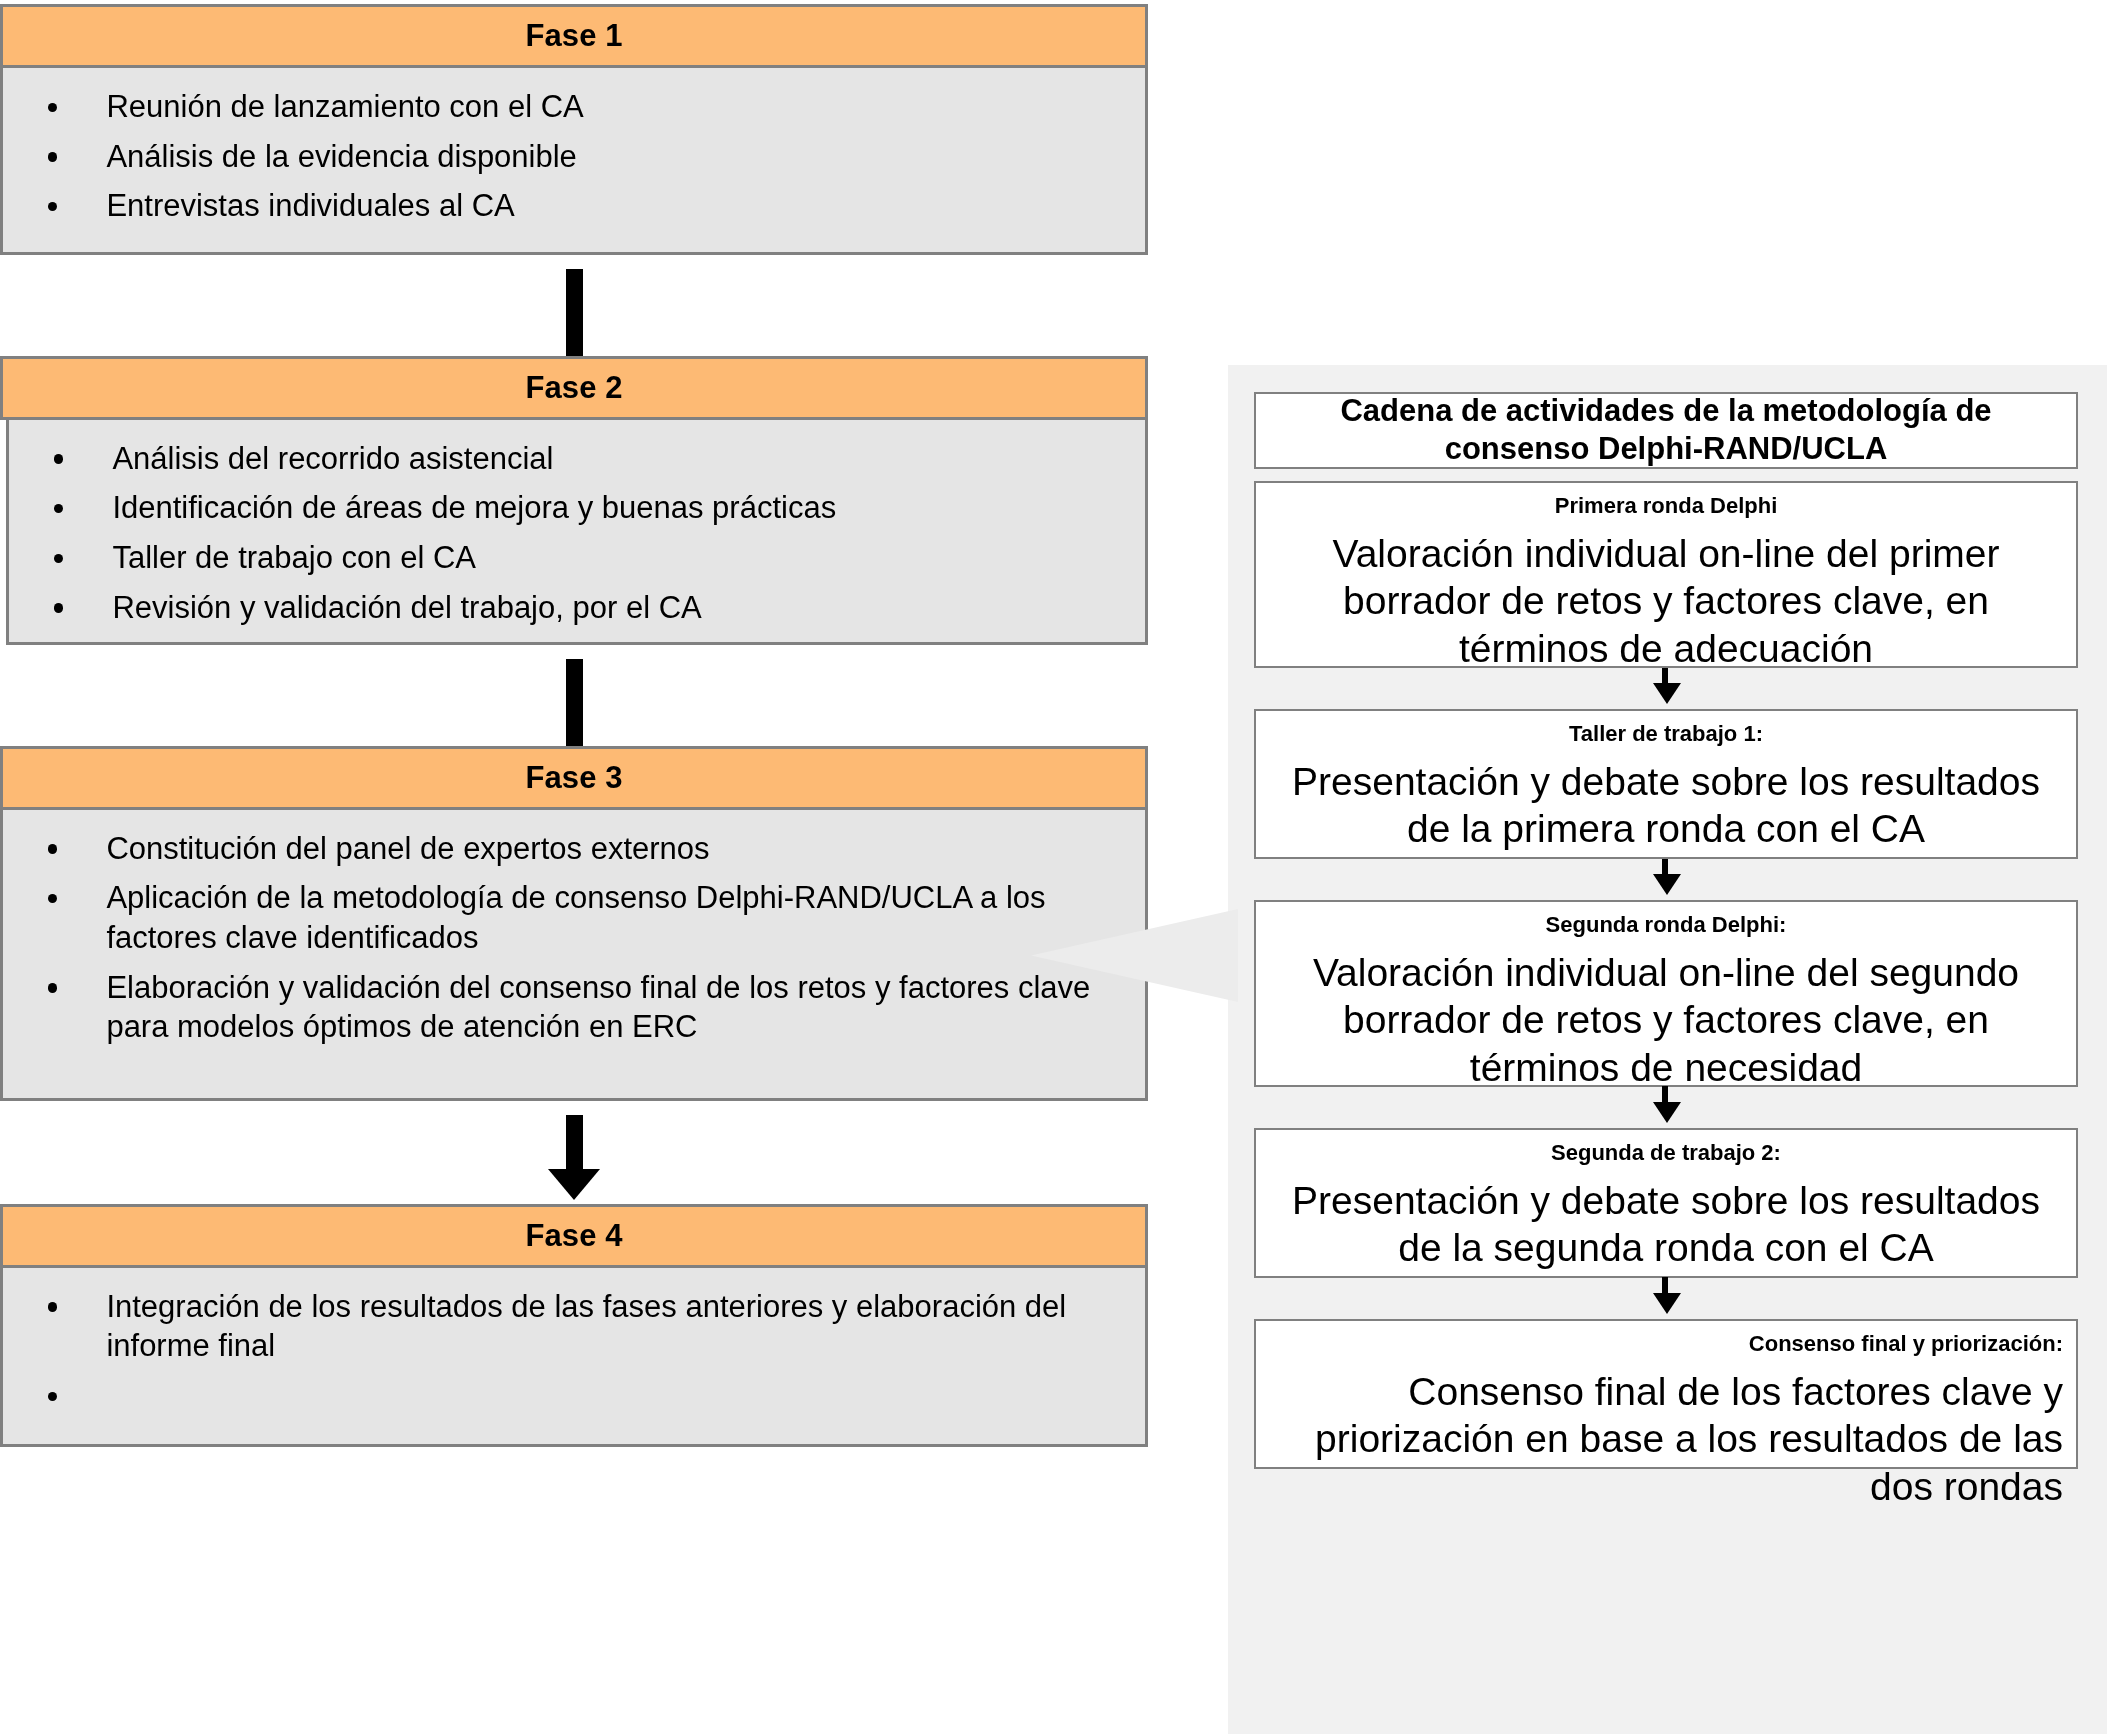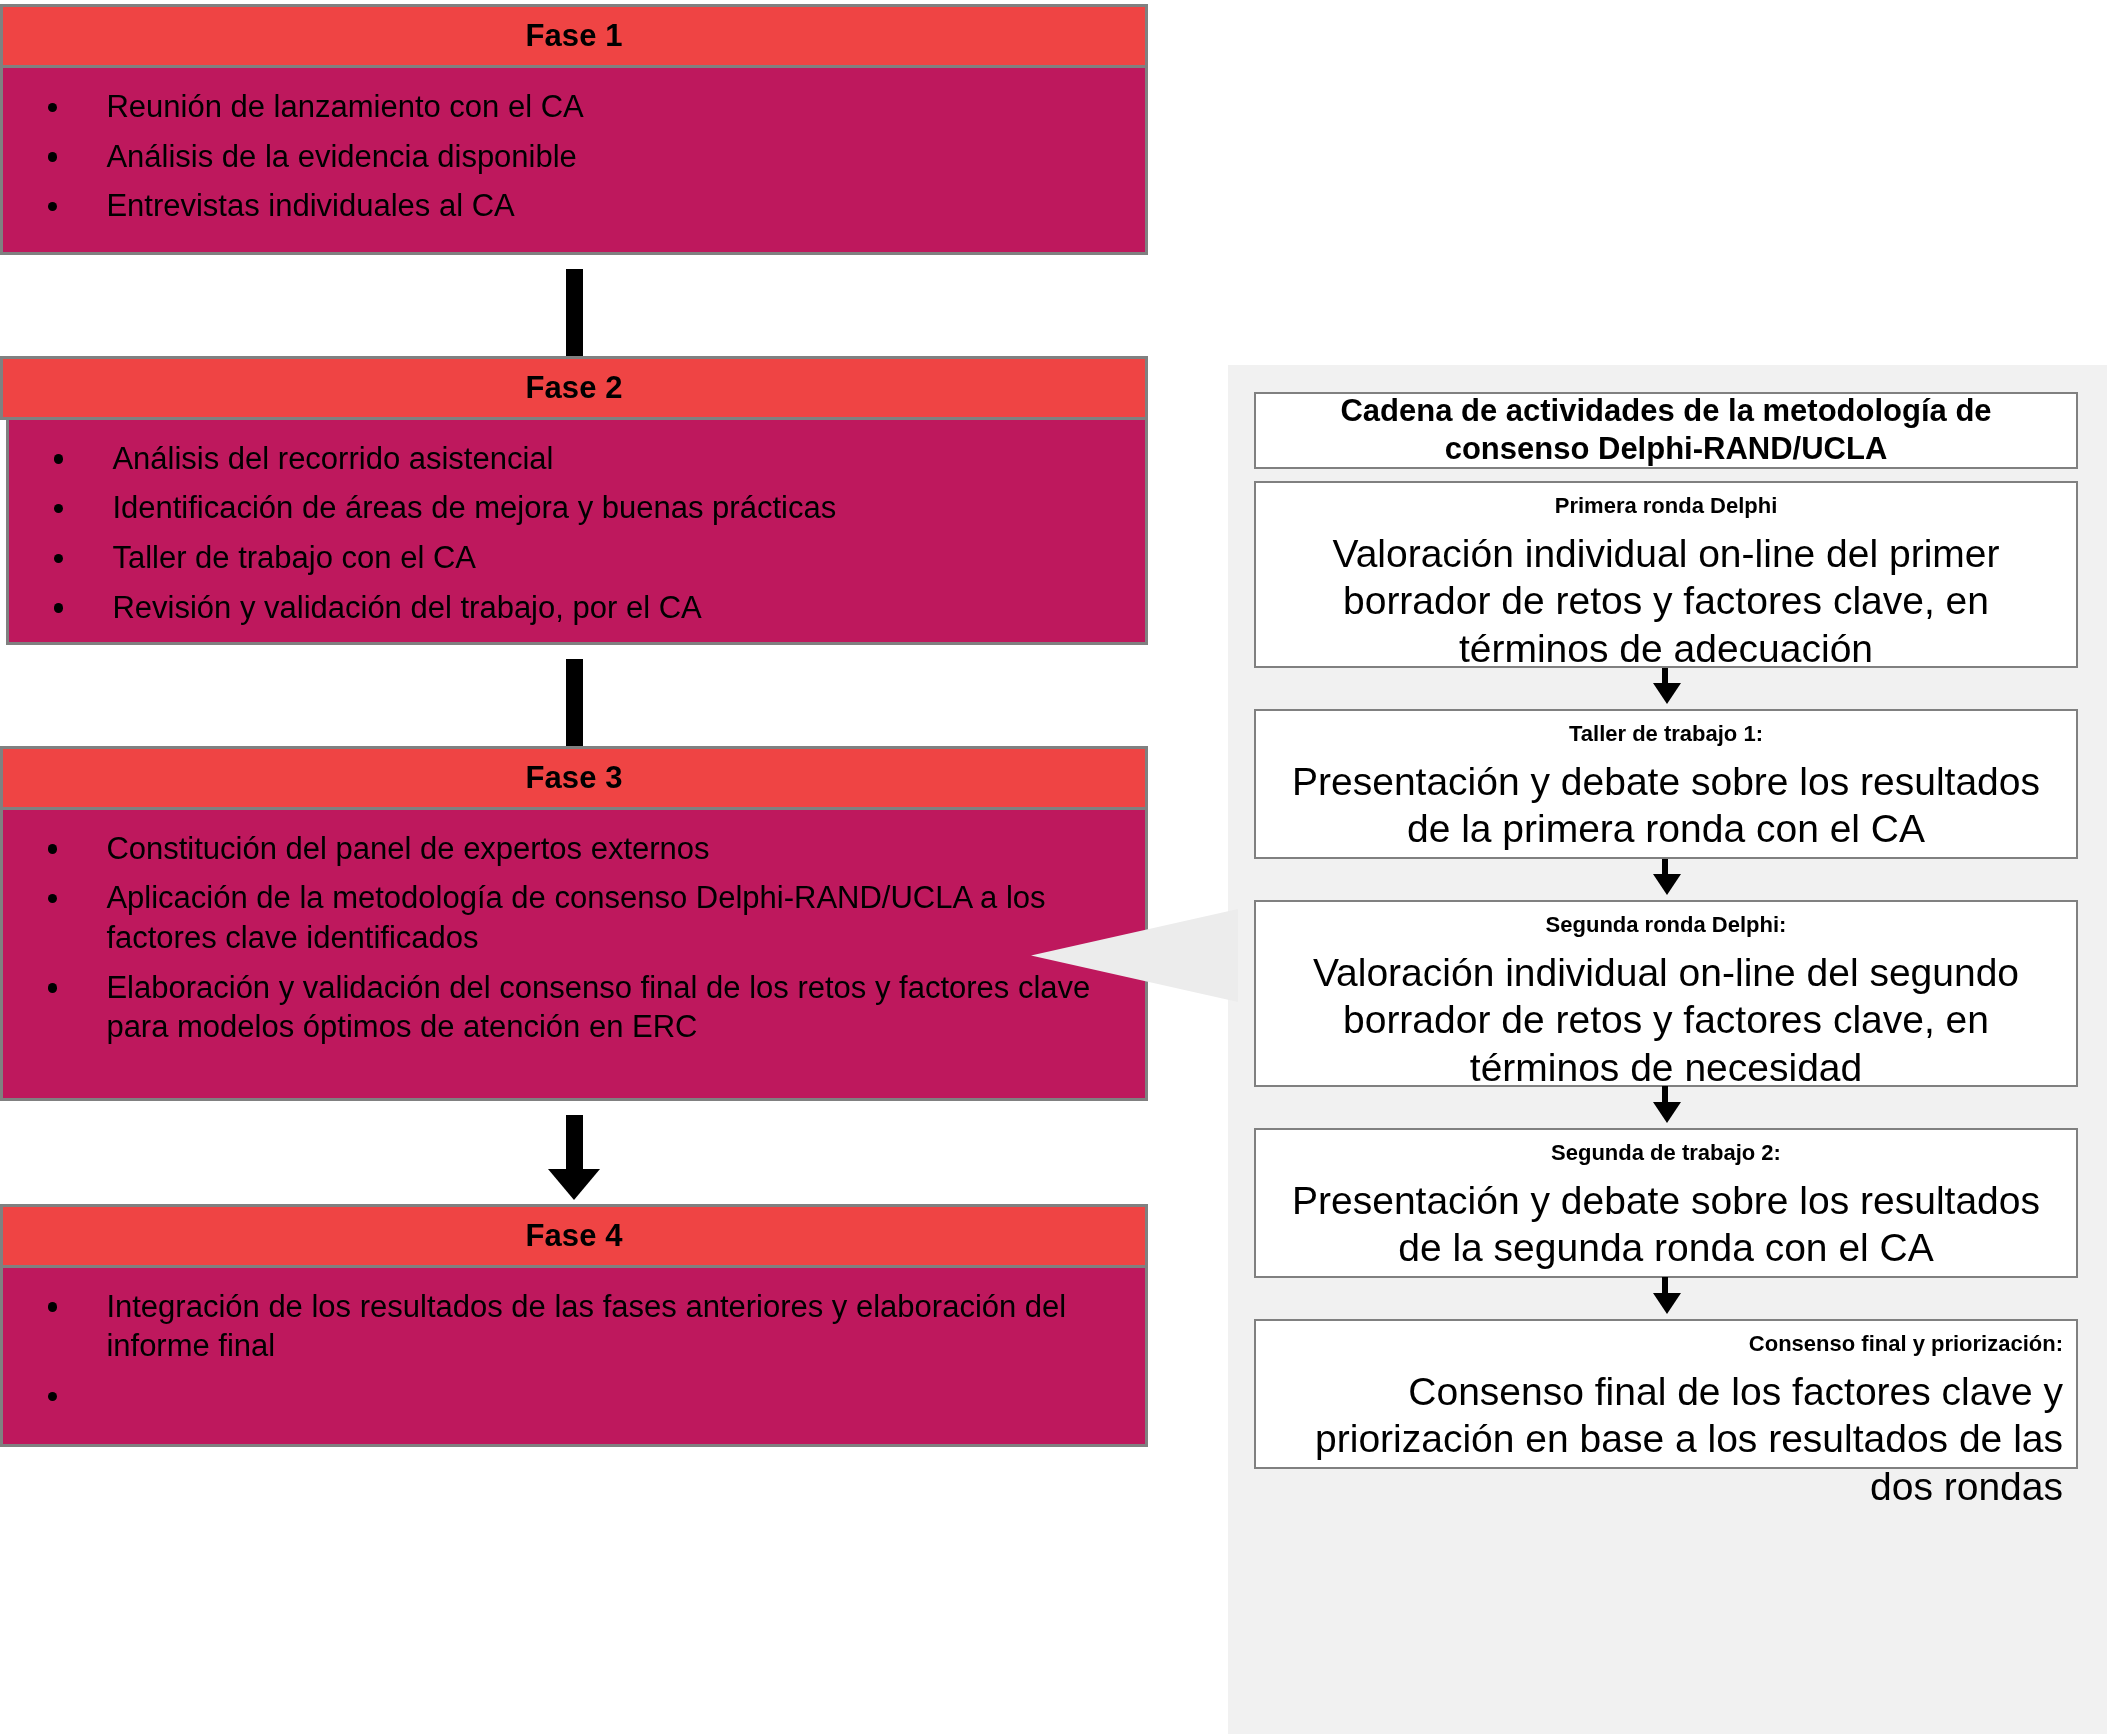--- a/index.html
+++ b/index.html
@@ -26,33 +26,33 @@
   }
 
   .phase-box {
     position: absolute;
     left: 0px;
     width: 1148px;
     box-sizing: border-box;
   }
 
   .phase-header {
-    background: #ef4444;
+    background: #fdba74;
     border: 3.6px solid #808080;
     box-sizing: border-box;
     text-align: center;
     font-weight: bold;
     font-size: 31px;
     line-height: 1;
     padding: 13px 0 14.2px 0;
     letter-spacing: 0.1px;
   }
 
   .phase-body {
-    background: #be185d;
+    background: #e5e5e5;
     border: 3.6px solid #808080;
     border-top: none;
     box-sizing: border-box;
     padding: 18.5px 21.4px 18.5px 21.4px;
   }
 
   .bullet-list {
     list-style: none;
     margin: 0;
     padding: 0;

